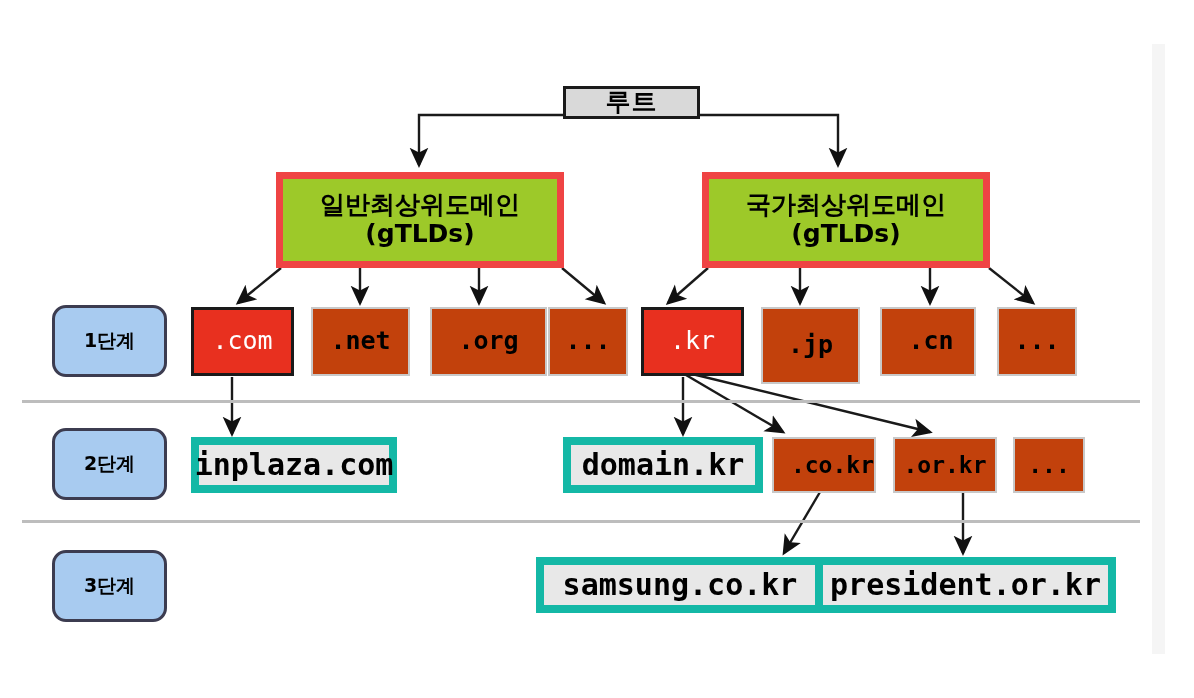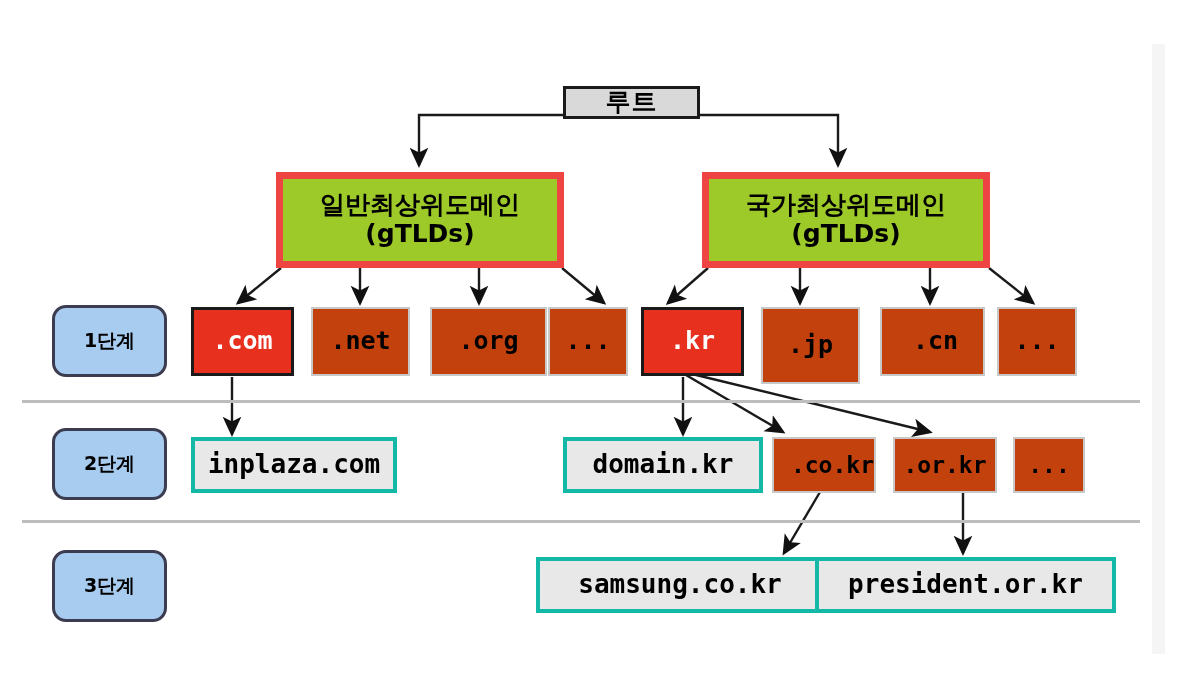--- a/index.html
+++ b/index.html
@@ -53,36 +53,36 @@
     border: 7px solid #ef4444;
     font-size: 25px;
     font-weight: bold;
   }
   
   .n-red {
     background: #e8301f;
     border: 3px solid #1a1a1a;
     color: #ffffff;
     font-size: 25px;
-    font-weight: bold;
+    font-weight: normal;
     font-family: "DejaVu Sans Mono", "Liberation Mono", monospace;
   }
   
   .n-white {
     background: #c2410c;
     border: 2px solid #c8c8c8;
     font-size: 25px;
     font-weight: bold;
     font-family: "DejaVu Sans Mono", "Liberation Mono", monospace;
   }
   
   .n-gray {
     background: #e8e8e8;
-    border: 4px solid #14b8a6;
-    font-size: 26px;
+    border: 8px solid #14b8a6;
+    font-size: 30px;
     font-weight: bold;
     font-family: "DejaVu Sans Mono", "Liberation Mono", monospace;
   }
   
   .n-level {
     background: #a8cbf0;
     border: 3px solid #3c3c50;
     border-radius: 14px;
     font-size: 19px;
     font-weight: bold;
@@ -178,21 +178,21 @@
   </div>
   <div class="node n-white" style="left:548px; top:307px; width:80px; height:69px;">
     <span>...</span>
   </div>
   <div class="node n-red" style="left:641px; top:307px; width:103px; height:69px;">
     <span>.kr</span>
   </div>
   <div class="node n-white" style="left:761px; top:307px; width:99px; height:77px;">
     <span>.jp</span>
   </div>
-  <div class="node n-white" style="left:880px; top:307px; width:105px; height:69px;padding-left:6px;">
+  <div class="node n-white" style="left:880px; top:307px; width:96px; height:69px;padding-left:6px;">
     <span>.cn</span>
   </div>
   <div class="node n-white" style="left:997px; top:307px; width:80px; height:69px;">
     <span>...</span>
   </div>
 
   <div class="node n-gray" style="left:191px; top:437px; width:206px; height:56px;">
     <span>inplaza.com</span>
   </div>
   <div class="node n-gray" style="left:563px; top:437px; width:200px; height:56px;">

